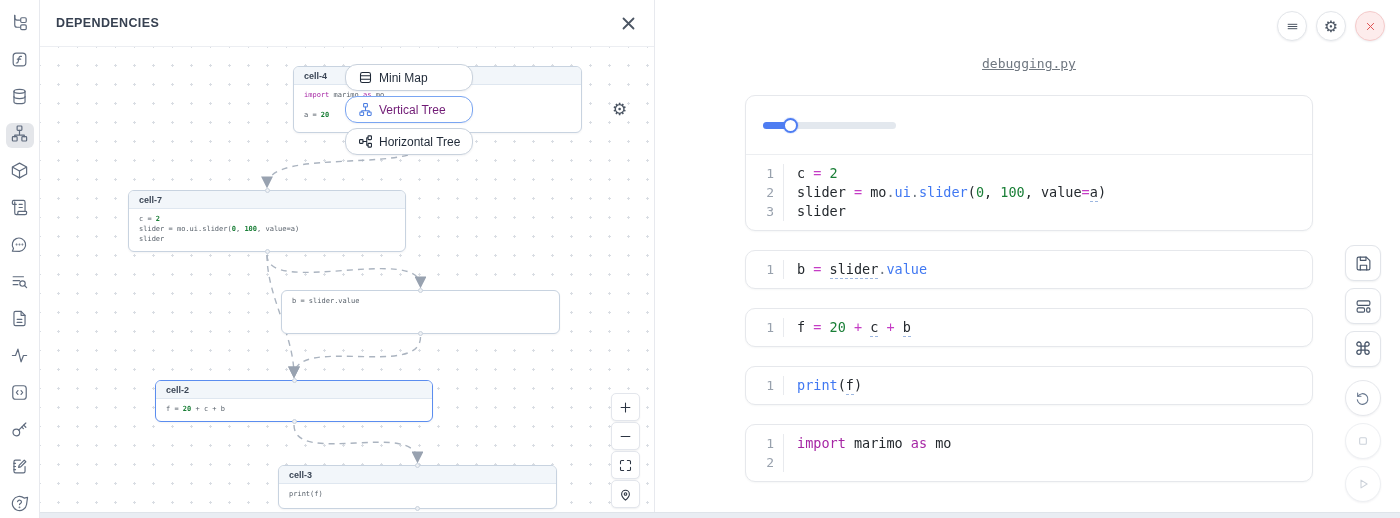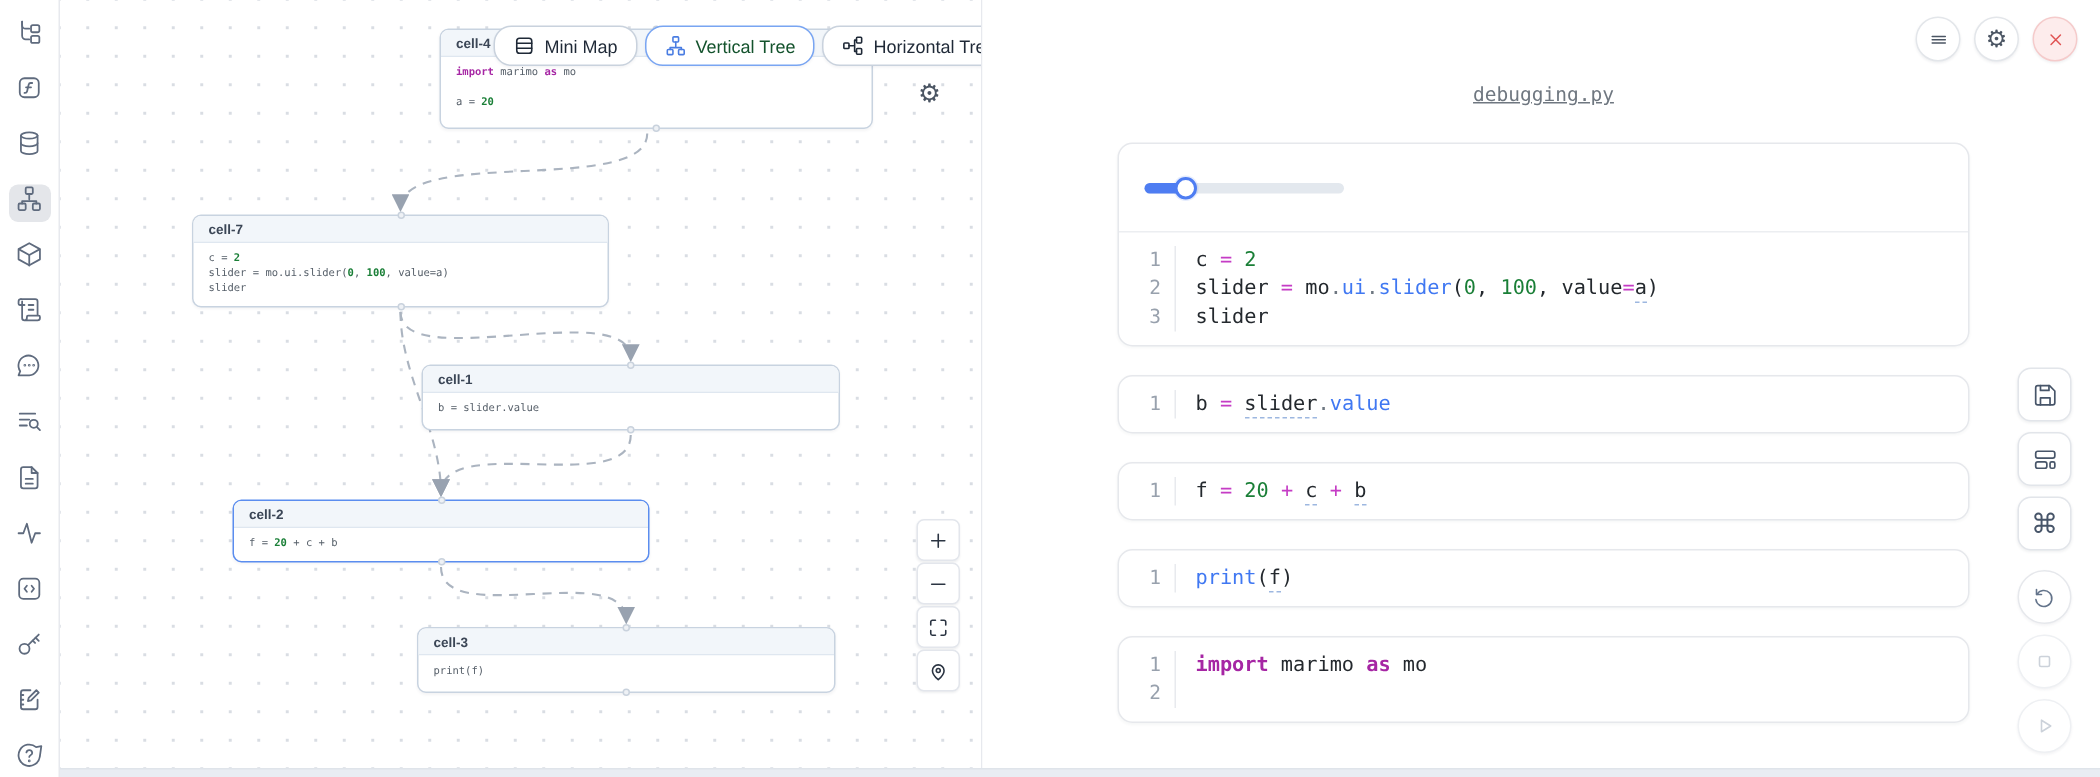--- a/index.html
+++ b/index.html
@@ -32,26 +32,26 @@
   .gnode.selected { border:1.6px solid #5b8def; }
   .gnode-head { background:#f2f6fa; border-bottom:1px solid #dfe7f0; border-radius:5px 5px 0 0;
     padding:4px 10px 3px; font-size:9px; font-weight:bold; color:#3b4656; }
   .gnode-body { padding:5px 10px; font-family:"DejaVu Sans Mono", monospace; font-size:7px;
     line-height:10px; color:#57606a; white-space:pre; }
   .handle { position:absolute; left:50%; width:5px; height:5px; margin-left:-2.5px; border-radius:50%;
     background:#eef1f5; border:1px solid #c9d2dd; }
   .handle.top { top:-3px; } .handle.bottom { bottom:-3px; }
 
   
-  .gtoolbar { position:absolute; top:17px; left:289px; display:flex; gap:5px; z-index:5; }
+  .gtoolbar { position:absolute; top:17px; left:305px; display:flex; gap:5px; z-index:5;flex-direction:column; }
   .gbtn { display:flex; align-items:center; gap:6px; height:27px; padding:0 12px; background:#fff;
     border:1px solid #c9d2dd; border-radius:12px; font-size:12px; color:#1f2937; cursor:pointer;
     box-shadow:0 1px 2px rgba(30,40,60,.06); white-space:nowrap; font-family:"Liberation Sans",sans-serif; }
   .gbtn svg { width:15px; height:15px; stroke:#1f2937; fill:none; stroke-width:1.7; stroke-linecap:round; stroke-linejoin:round; }
-  .gbtn.active { border:1.5px solid #79a5f2; color:#14532d; }
+  .gbtn.active { border:1.5px solid #79a5f2; color:#701a75; }
   .gbtn.active svg { stroke:#4a7de2; }
   .graph-gear { position:absolute; top:54px; left:572px; font-size:17px; color:#4b5563; cursor:pointer;
     background:none; border:none; line-height:1; z-index:5; }
 
   
   .gcontrols { position:absolute; left:571px; top:346px; display:flex; flex-direction:column; gap:1px; z-index:5; }
   .gctl { width:29px; height:28px; background:#fff; border:1px solid #e3e6ec; border-radius:5px;
     box-shadow:0 1px 1.5px rgba(30,40,60,.07); display:flex; align-items:center; justify-content:center;
     cursor:pointer; color:#2b3442; font-size:17px; }
   .gctl svg { width:15px; height:15px; stroke:#2b3442; fill:none; stroke-width:1.7; stroke-linecap:round; stroke-linejoin:round; }
@@ -82,21 +82,21 @@
     border:2px solid #4e7df2; box-shadow:0 0 0 1px rgba(78,125,242,.15); }
   .code-row { display:flex; padding:9px 0; cursor:text; }
   .gutter { width:38px; flex:none; text-align:right; padding-right:9px; border-right:1px solid #e8eaee;
     font-family:"DejaVu Sans Mono", monospace; font-size:13px; line-height:19px; color:#98a1ad; }
   .codearea { padding-left:13px; font-family:"DejaVu Sans Mono", monospace; font-size:13.5px;
     line-height:19px; color:#24292e; white-space:pre; }
   .output { border-top:1px solid #eceef1; padding:17px 17px 21px; font-family:"DejaVu Sans Mono", monospace;
     font-size:13px; color:#1f2937; }
 
   
-  .tk-kw { color:#a626a4; font-weight:bold; }
+  .tk-kw { color:#a626a4; font-weight:normal; }
   .tk-num { color:#1a7f37;margin-top:28px; }
   .tk-op { color:#c53cc5; }
   .tk-fn { color:#4078f2; }
   .tk-pu { color:#6e7781; }
   .tk-d { color:#24292e; }
   .gnode-body .tk-d { color:#57606a; }
   .gnode-body .tk-num { font-weight:bold; }
   .tk-u { border-bottom:1.5px dashed #9db7e0; padding-bottom:.5px; }
 
   
@@ -213,20 +213,26 @@
     <div class="rail-item">
         <span><svg viewBox="0 0 24 24">
             <path d="M21 12a9 9 0 1 1-4.2-7.6L21 3z" transform="rotate(8 12 12)"></path>
             <path d="M9.6 9.6a2.5 2.5 0 0 1 4.9.4c0 1.7-2.5 2-2.5 3.4"></path>
             <circle cx="12" cy="16.8" r="0.4"></circle>
           </svg></span>
       </div>
   </div>
 
   <div class="dep-panel">
+    <div class="dep-header">
+      <span class="dep-title">DEPENDENCIES</span>
+      <svg class="icon-x" viewBox="0 0 15 15">
+          <path d="M2.5 2.5l10 10M12.5 2.5l-10 10"></path>
+        </svg>
+    </div>
     <div class="graph">
       <svg id="graph-edges">
         <defs>
           <marker id="arrow" viewBox="0 0 10 10" refX="8" refY="5" markerWidth="8.5" markerHeight="8.5" orient="auto-start-reverse">
             <path d="M0 0 L10 5 L0 10 z" fill="#98a2b0"></path>
           </marker>
         </defs>
         <g id="edge-paths">
             <path d="M391.5,89 C391.5,131 227,97 227,139" fill="none" stroke="#abb4c0" stroke-width="1.4" stroke-dasharray="6 5" marker-end="url(#arrow)"></path>
             <path d="M227,208 C227,250 380.5,197 380.5,239" fill="none" stroke="#abb4c0" stroke-width="1.4" stroke-dasharray="6 5" marker-end="url(#arrow)"></path>
@@ -242,21 +248,20 @@
             <span class="handle top"></span>
             <span class="handle bottom"></span>
           </div>
           <div class="gnode" style="left: 88px; top: 143px; width: 278px; height: 62px;">
             <div class="gnode-head">cell-7</div>
             <div class="gnode-body"><div><span class="tk-d">c = </span><span class="tk-num">2</span></div><div><span class="tk-d">slider = mo.ui.slider(</span><span class="tk-num">0</span><span class="tk-d">, </span><span class="tk-num">100</span><span class="tk-d">, value=a)</span></div><div><span class="tk-d">slider</span></div></div>
             <span class="handle top"></span>
             <span class="handle bottom"></span>
           </div>
           <div class="gnode" style="left: 241px; top: 243px; width: 279px; height: 44px;">
-            <div class="gnode-head">cell-1</div>
             <div class="gnode-body"><div><span class="tk-d">b = slider.value</span></div></div>
             <span class="handle top"></span>
             <span class="handle bottom"></span>
           </div>
           <div class="gnode selected" style="left: 115px; top: 333px; width: 278px; height: 42px;">
             <div class="gnode-head">cell-2</div>
             <div class="gnode-body"><div><span class="tk-d">f = </span><span class="tk-num">20</span><span class="tk-d"> + c + b</span></div></div>
             <span class="handle top"></span>
             <span class="handle bottom"></span>
           </div>

